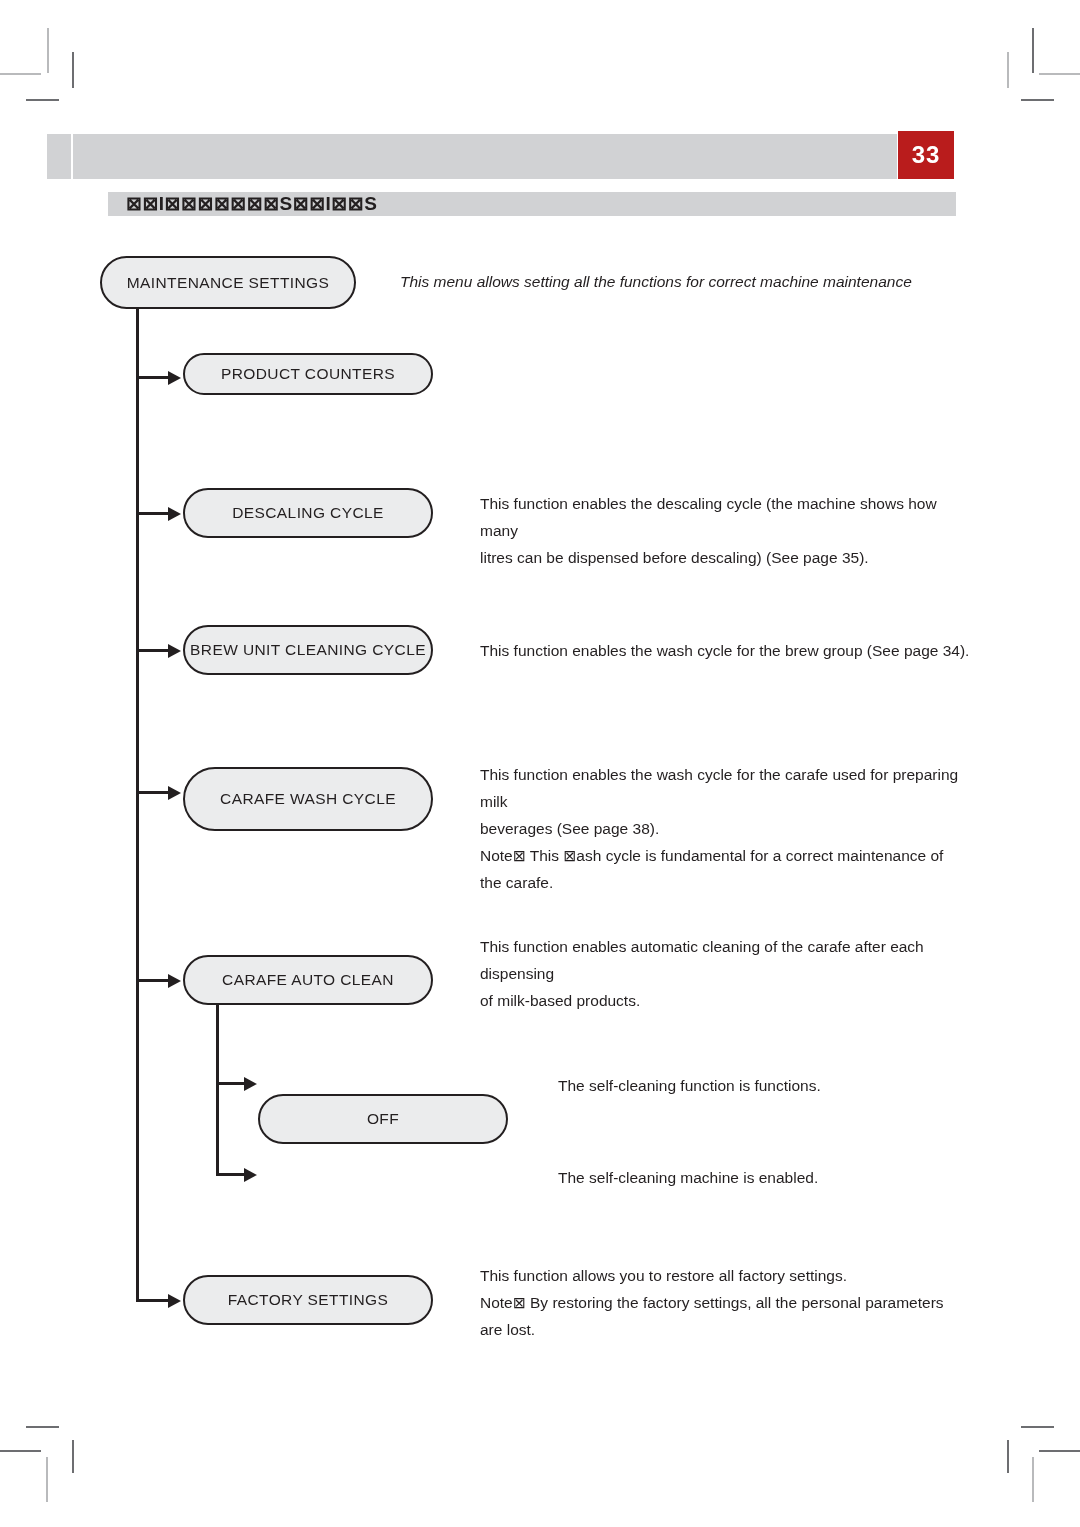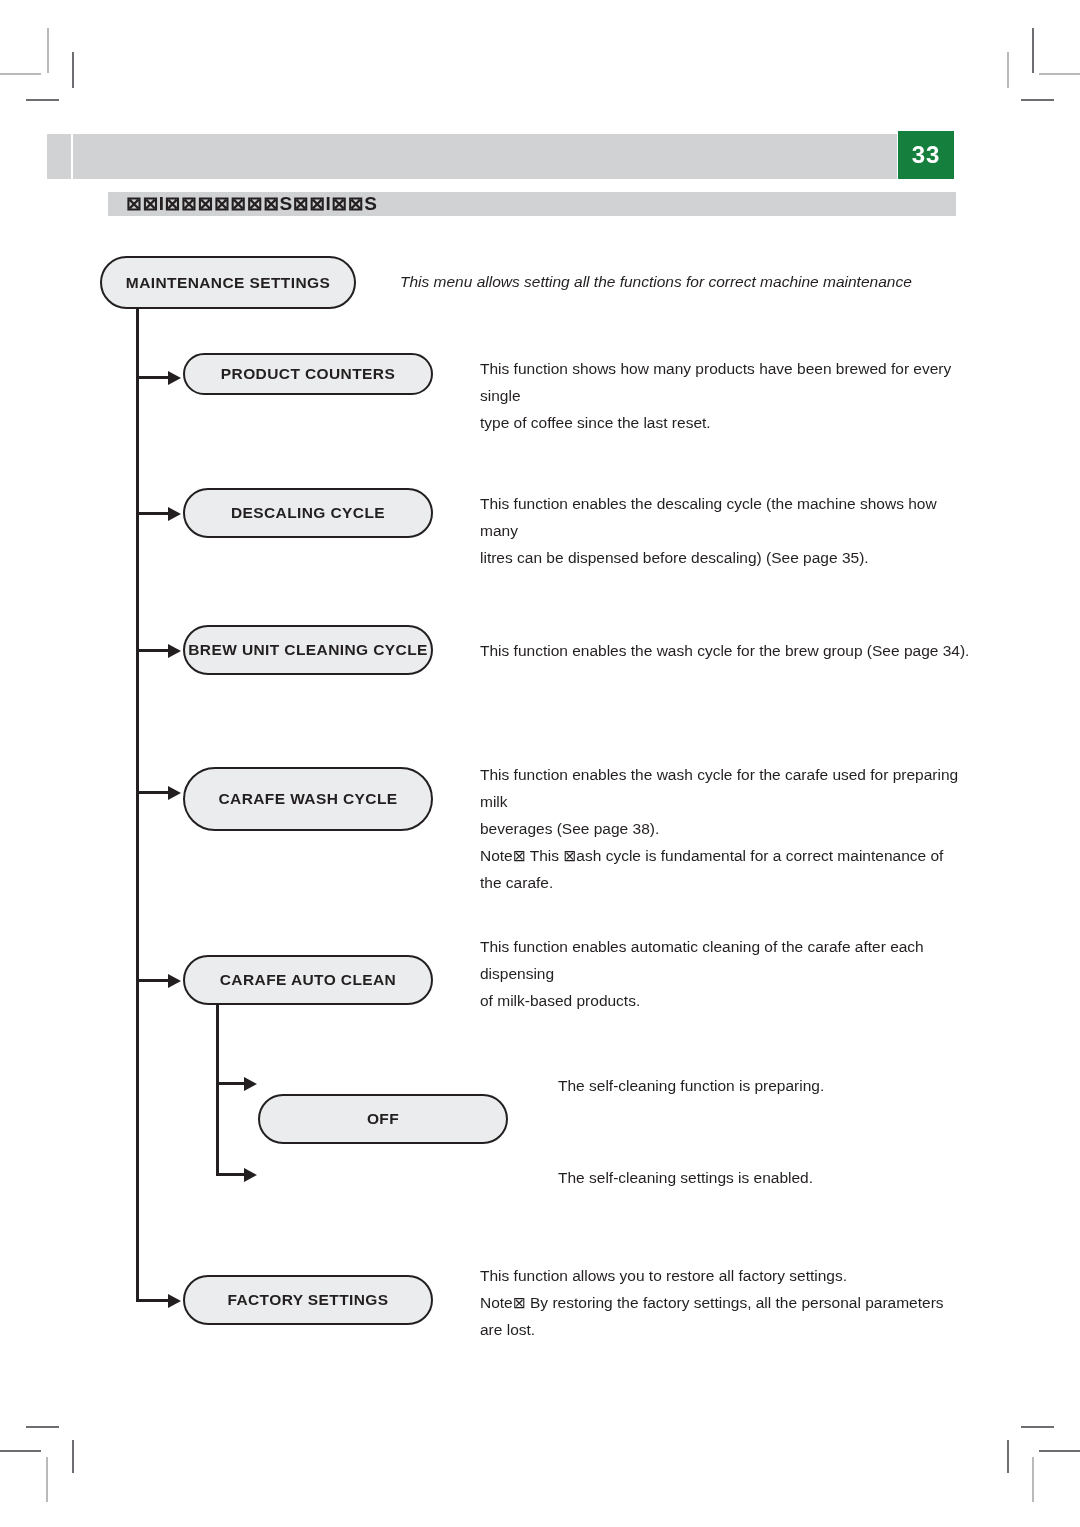--- a/index.html
+++ b/index.html
@@ -34,21 +34,21 @@
   #header-divider {
     position: absolute;
     left: 71px; top: 134px;
     width: 2px; height: 45px;
     background: #ffffff;
   }
   #page-number {
     position: absolute;
     left: 898px; top: 131px;
     width: 56px; height: 48px;
-    background: #15803d;
+    background: #b91c1c;
     color: #ffffff;
     font-size: 24px;
     font-weight: bold;
     letter-spacing: 1px;
     display: flex;
     align-items: center;
     justify-content: center;
   }
 
   
@@ -74,21 +74,21 @@
     position: absolute;
     background: #ebeced;
     border: 2.5px solid #231f20;
     border-radius: 999px;
     display: flex;
     align-items: center;
     justify-content: center;
     box-sizing: border-box;
     color: #231f20;
     font-size: 15.5px;
-    font-weight: bold;
+    font-weight: normal;
     letter-spacing: 0.4px;
     white-space: nowrap;
   }
 
   
   .trunk {
     position: absolute;
     width: 3px;
     background: #231f20;
   }
@@ -147,22 +147,20 @@
   <div id="section-title">⊠⊠I⊠⊠⊠⊠⊠⊠⊠S⊠⊠I⊠⊠S</div>
 
   <div class="node" style="left:100px; top:256px; width:256px; height:53px;">MAINTENANCE SETTINGS</div>
   <div class="desc" style="left:400px; top:268px; width:560px;font-style:italic;">This menu allows setting all the functions for correct machine maintenance</div>
 
   <div class="trunk" style="left:136px; top:307px; height:995px;"></div>
 
   <div class="branch" style="left:136px; top:376px; width:36px;"></div>
   <div class="arrowhead" style="left:168px; top:371px;"></div>
   <div class="node" style="left:183px; top:353px; width:250px; height:42px;">PRODUCT COUNTERS</div>
-  <div class="desc" style="left:480px; top:355px; width:490px;">This function shows how many products have been brewed for every single
-type of coffee since the last reset.</div>
 
   <div class="branch" style="left:136px; top:512px; width:36px;"></div>
   <div class="arrowhead" style="left:168px; top:507px;"></div>
   <div class="node" style="left:183px; top:488px; width:250px; height:50px;">DESCALING CYCLE</div>
   <div class="desc" style="left:480px; top:490px; width:490px;">This function enables the descaling cycle (the machine shows how many
 litres can be dispensed before descaling) (See page 35).</div>
 
   <div class="branch" style="left:136px; top:649px; width:36px;"></div>
   <div class="arrowhead" style="left:168px; top:644px;"></div>
   <div class="node" style="left:183px; top:625px; width:250px; height:50px;">BREW UNIT CLEANING CYCLE</div>
@@ -180,25 +178,25 @@
   <div class="arrowhead" style="left:168px; top:974px;"></div>
   <div class="node" style="left:183px; top:955px; width:250px; height:50px;">CARAFE AUTO CLEAN</div>
   <div class="desc" style="left:480px; top:933px; width:490px;">This function enables automatic cleaning of the carafe after each dispensing
 of milk-based products.</div>
 
   <div class="trunk" style="left:216px; top:1004px; height:170px;"></div>
 
   <div class="branch" style="left:216px; top:1082px; width:34px;"></div>
   <div class="arrowhead" style="left:244px; top:1077px;"></div>
   <div class="node" style="left:258px; top:1058px; width:250px; height:50px;margin-top:36px;">OFF</div>
-  <div class="desc" style="left:558px; top:1072px; width:400px;">The self-cleaning function is preparing.</div>
+  <div class="desc" style="left:558px; top:1072px; width:400px;">The self-cleaning function is functions.</div>
 
   <div class="branch" style="left:216px; top:1173px; width:34px;"></div>
   <div class="arrowhead" style="left:244px; top:1168px;"></div>
-  <div class="desc" style="left:558px; top:1164px; width:400px;">The self-cleaning settings is enabled.</div>
+  <div class="desc" style="left:558px; top:1164px; width:400px;">The self-cleaning machine is enabled.</div>
 
   <div class="branch" style="left:136px; top:1299px; width:36px;"></div>
   <div class="arrowhead" style="left:168px; top:1294px;"></div>
   <div class="node" style="left:183px; top:1275px; width:250px; height:50px;">FACTORY SETTINGS</div>
   <div class="desc" style="left:480px; top:1262px; width:490px;">This function allows you to restore all factory settings.
 Note⊠ By restoring the factory settings, all the personal parameters
 are lost.</div>
 
 </div>
 

